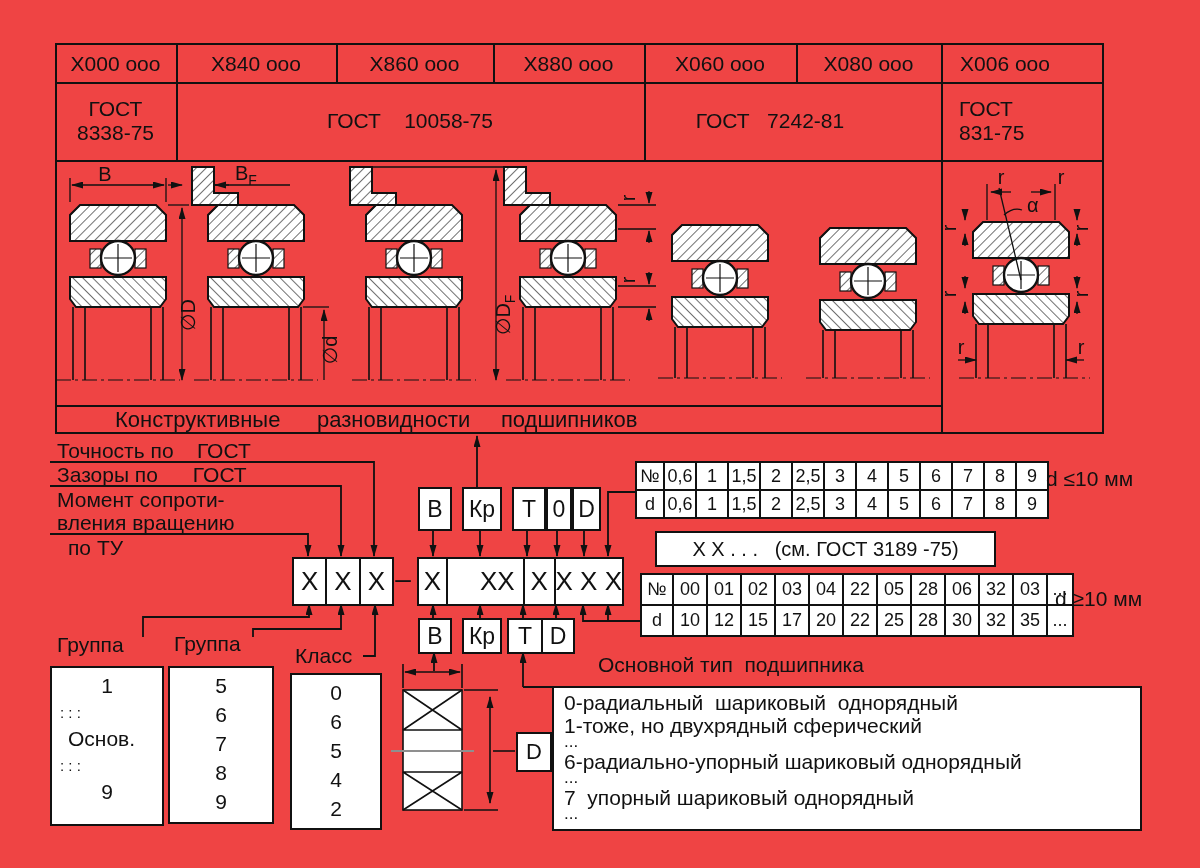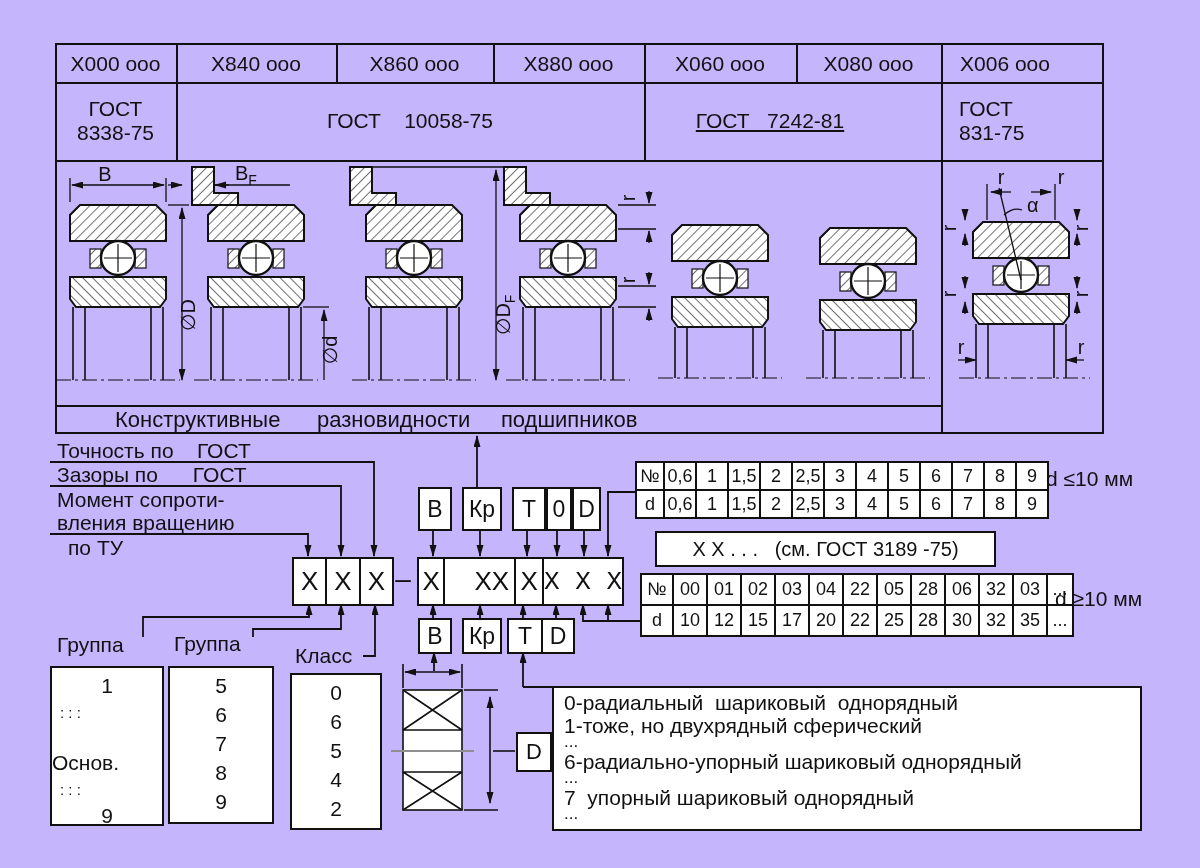--- a/index.html
+++ b/index.html
@@ -1,16 +1,16 @@
 <!DOCTYPE html>
 <html><head>
 <meta charset="utf-8">
 <style>
   html,body{margin:0;padding:0;background:#fff;}
-  #stage{position:relative;width:1200px;height:868px;background:#c4b5fd;overflow:hidden;
+  #stage{position:relative;width:1200px;height:868px;background:#ef4444;overflow:hidden;
          font-family:"Liberation Sans","DejaVu Sans",sans-serif;color:#111;}
   .lbl{position:absolute;white-space:pre;color:#111;}
   .box{position:absolute;border:2px solid #111;background:#fff;display:flex;align-items:center;justify-content:center;}
   .hline{position:absolute;border-top:2px solid #111;}
   .vline{position:absolute;border-left:2px solid #111;}
   #frame{position:absolute;left:55px;top:43px;width:1045px;height:387px;border:2px solid #111;}
   .r1{top:43px;height:39px;line-height:41px;font-size:21px;text-align:center;position:absolute;}
   .gost{position:absolute;font-size:21px;display:flex;flex-direction:column;align-items:center;justify-content:center;white-space:pre;}
   
   .xgrp{position:absolute;border:2px solid #111;background:#fff;display:flex;}
@@ -25,21 +25,21 @@
   .tbl .cell:last-child{border-right:none;}
   .small .cell{width:30px;height:26px;}
   .small .cell:first-child{width:26px;}
   .big .cell{width:32px;height:29px;}
   .big .cell:first-child{width:30px;}
   .big .cell:last-child{width:24px;}
   
   .grp{position:absolute;border:2px solid #111;background:#fff;padding-top:3px;}
   .grp .cell{height:29px;font-size:21px;display:flex;align-items:center;justify-content:center;}
   #g1box .cell:nth-child(2),#g1box .cell:nth-child(4){font-size:15px;justify-content:flex-start;padding-left:8px;height:24px;}
-  #g1box .cell:nth-child(3){justify-content:flex-start;padding-left:0;margin-top:24px;}
+  #g1box .cell:nth-child(3){justify-content:flex-start;padding-left:16px;}
   
   .types-box{position:absolute;border:2px solid #111;background:#fff;padding:3px 0 0 10px;}
   .types-box .cell{height:23px;font-size:21px;line-height:23px;white-space:pre;}
   .types-box .cell:nth-child(3),.types-box .cell:nth-child(5),.types-box .cell:nth-child(7){height:13px;font-size:17px;line-height:9px;}
   
   .svgt{font-size:20px;fill:#111;font-family:"Liberation Sans","DejaVu Sans",sans-serif;}
   .svgts{font-size:14px;fill:#111;}
   svg{position:absolute;left:0;top:0;}
 </style>
 </head>
@@ -111,21 +111,21 @@
   <div class="r1" style="left:796px;width:145px;">Х080 ооо</div>
   <div class="r1" style="left:941px;width:128px;">Х006 ооо</div>
 
   <div class="gost" style="left:55px;top:82px;width:121px;height:78px;">
     <span>ГОСТ</span>
     <span>8338-75</span>
   </div>
   <div class="gost" style="left:176px;top:82px;width:468px;height:78px;">
     <span>ГОСТ    10058-75</span>
   </div>
-  <div class="gost" style="left:644px;top:82px;width:252px;height:78px;text-decoration:underline;">
+  <div class="gost" style="left:644px;top:82px;width:252px;height:78px;">
     <span>ГОСТ   7242-81</span>
   </div>
   <div class="gost" style="left:941px;top:82px;width:161px;height:78px;align-items:flex-start;padding-left:18px;box-sizing:border-box;">
     <span>ГОСТ</span>
     <span>831-75</span>
   </div>
 
   <svg style="left:55px;top:160px;" width="1047" height="272" viewBox="0 0 1047 272">
     <defs>
       <pattern id="hA" patternUnits="userSpaceOnUse" width="7" height="7" patternTransform="rotate(45)">
@@ -247,21 +247,21 @@
   <div class="xgrp" style="left:292px;top:557px;width:98px;height:45px;">
     <div class="xcell" style="flex:1;">Х</div>
     <div class="xcell" style="flex:1;">Х</div>
     <div class="xcell" style="flex:1;">Х</div>
   </div>
   <div class="lbl" style="left:392px;top:563px;width:22px;height:36px;font-size:28px;text-align:center;">–</div>
   <div class="xgrp" style="left:417px;top:557px;width:203px;height:45px;">
     <div class="xcell" style="width:31px;">Х</div>
     <div class="xcell" style="width:58px;padding-left:24px;">ХХ</div>
     <div class="xcell" style="width:33px;">Х</div>
-    <div class="xcell" style="flex:1;font-family:Liberation Mono, monospace;">Х Х Х</div>
+    <div class="xcell" style="flex:1;">Х Х Х</div>
   </div>
 
   <div class="box code" style="left:418px;top:487px;width:30px;height:40px;">В</div>
   <div class="box code" style="left:462px;top:487px;width:36px;height:40px;">Кр</div>
   <div class="box code" style="left:512px;top:487px;width:30px;height:40px;">Т</div>
   <div class="box code" style="left:546px;top:487px;width:22px;height:40px;">0</div>
   <div class="box code" style="left:572px;top:487px;width:25px;height:40px;">D</div>
 
   <div class="box code" style="left:418px;top:618px;width:30px;height:32px;">В</div>
   <div class="box code" style="left:462px;top:618px;width:36px;height:32px;">Кр</div>
@@ -360,20 +360,21 @@
   <div class="grp" style="left:290px;top:673px;width:88px;height:150px;">
       <div class="cell">0</div>
       <div class="cell">6</div>
       <div class="cell">5</div>
       <div class="cell">4</div>
       <div class="cell">2</div>
     </div>
 
   <div class="box" style="left:516px;top:732px;width:32px;height:36px;font-size:22px;">D</div>
 
+  <div class="lbl" style="left:598px;top:653px;font-size:21px;">Основной тип  подшипника</div>
   <div class="types-box" style="left:552px;top:686px;width:576px;height:138px;">
       <div class="cell">0-радиальный  шариковый  однорядный</div>
       <div class="cell">1-тоже, но двухрядный сферический</div>
       <div class="cell">...</div>
       <div class="cell">6-радиально-упорный шариковый однорядный</div>
       <div class="cell">...</div>
       <div class="cell">7  упорный шариковый однорядный</div>
       <div class="cell">...</div>
     </div>
 

